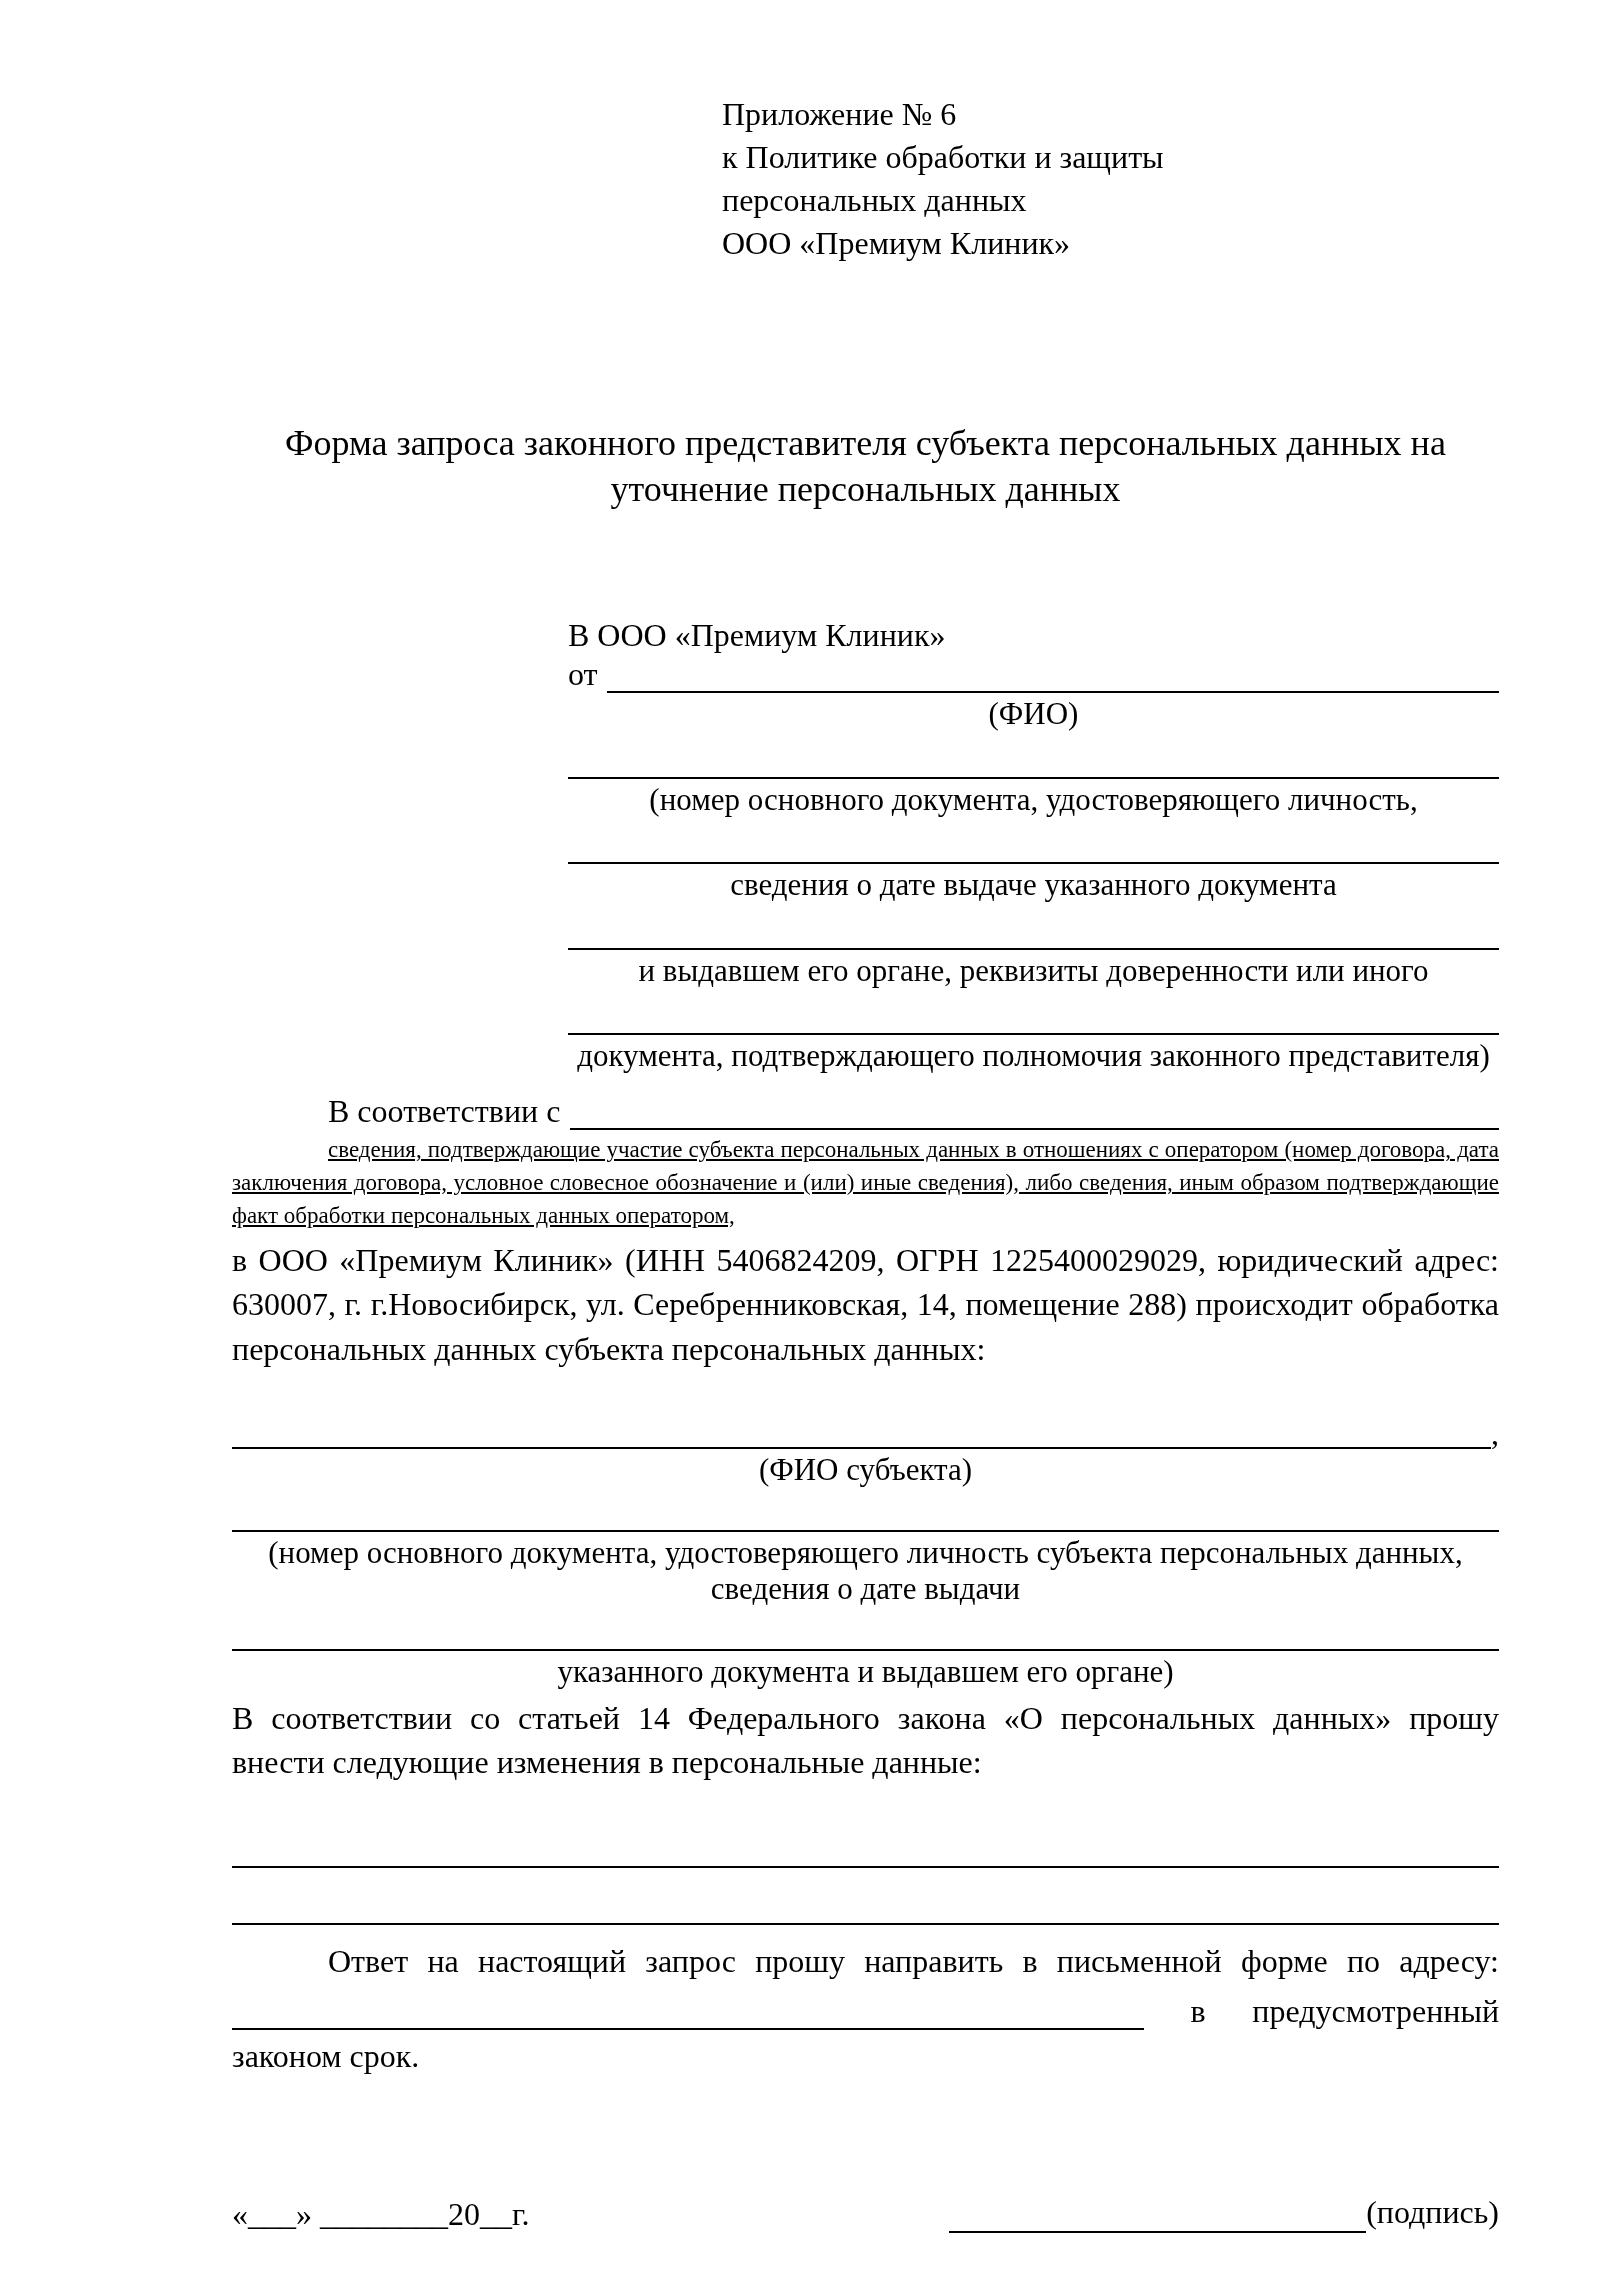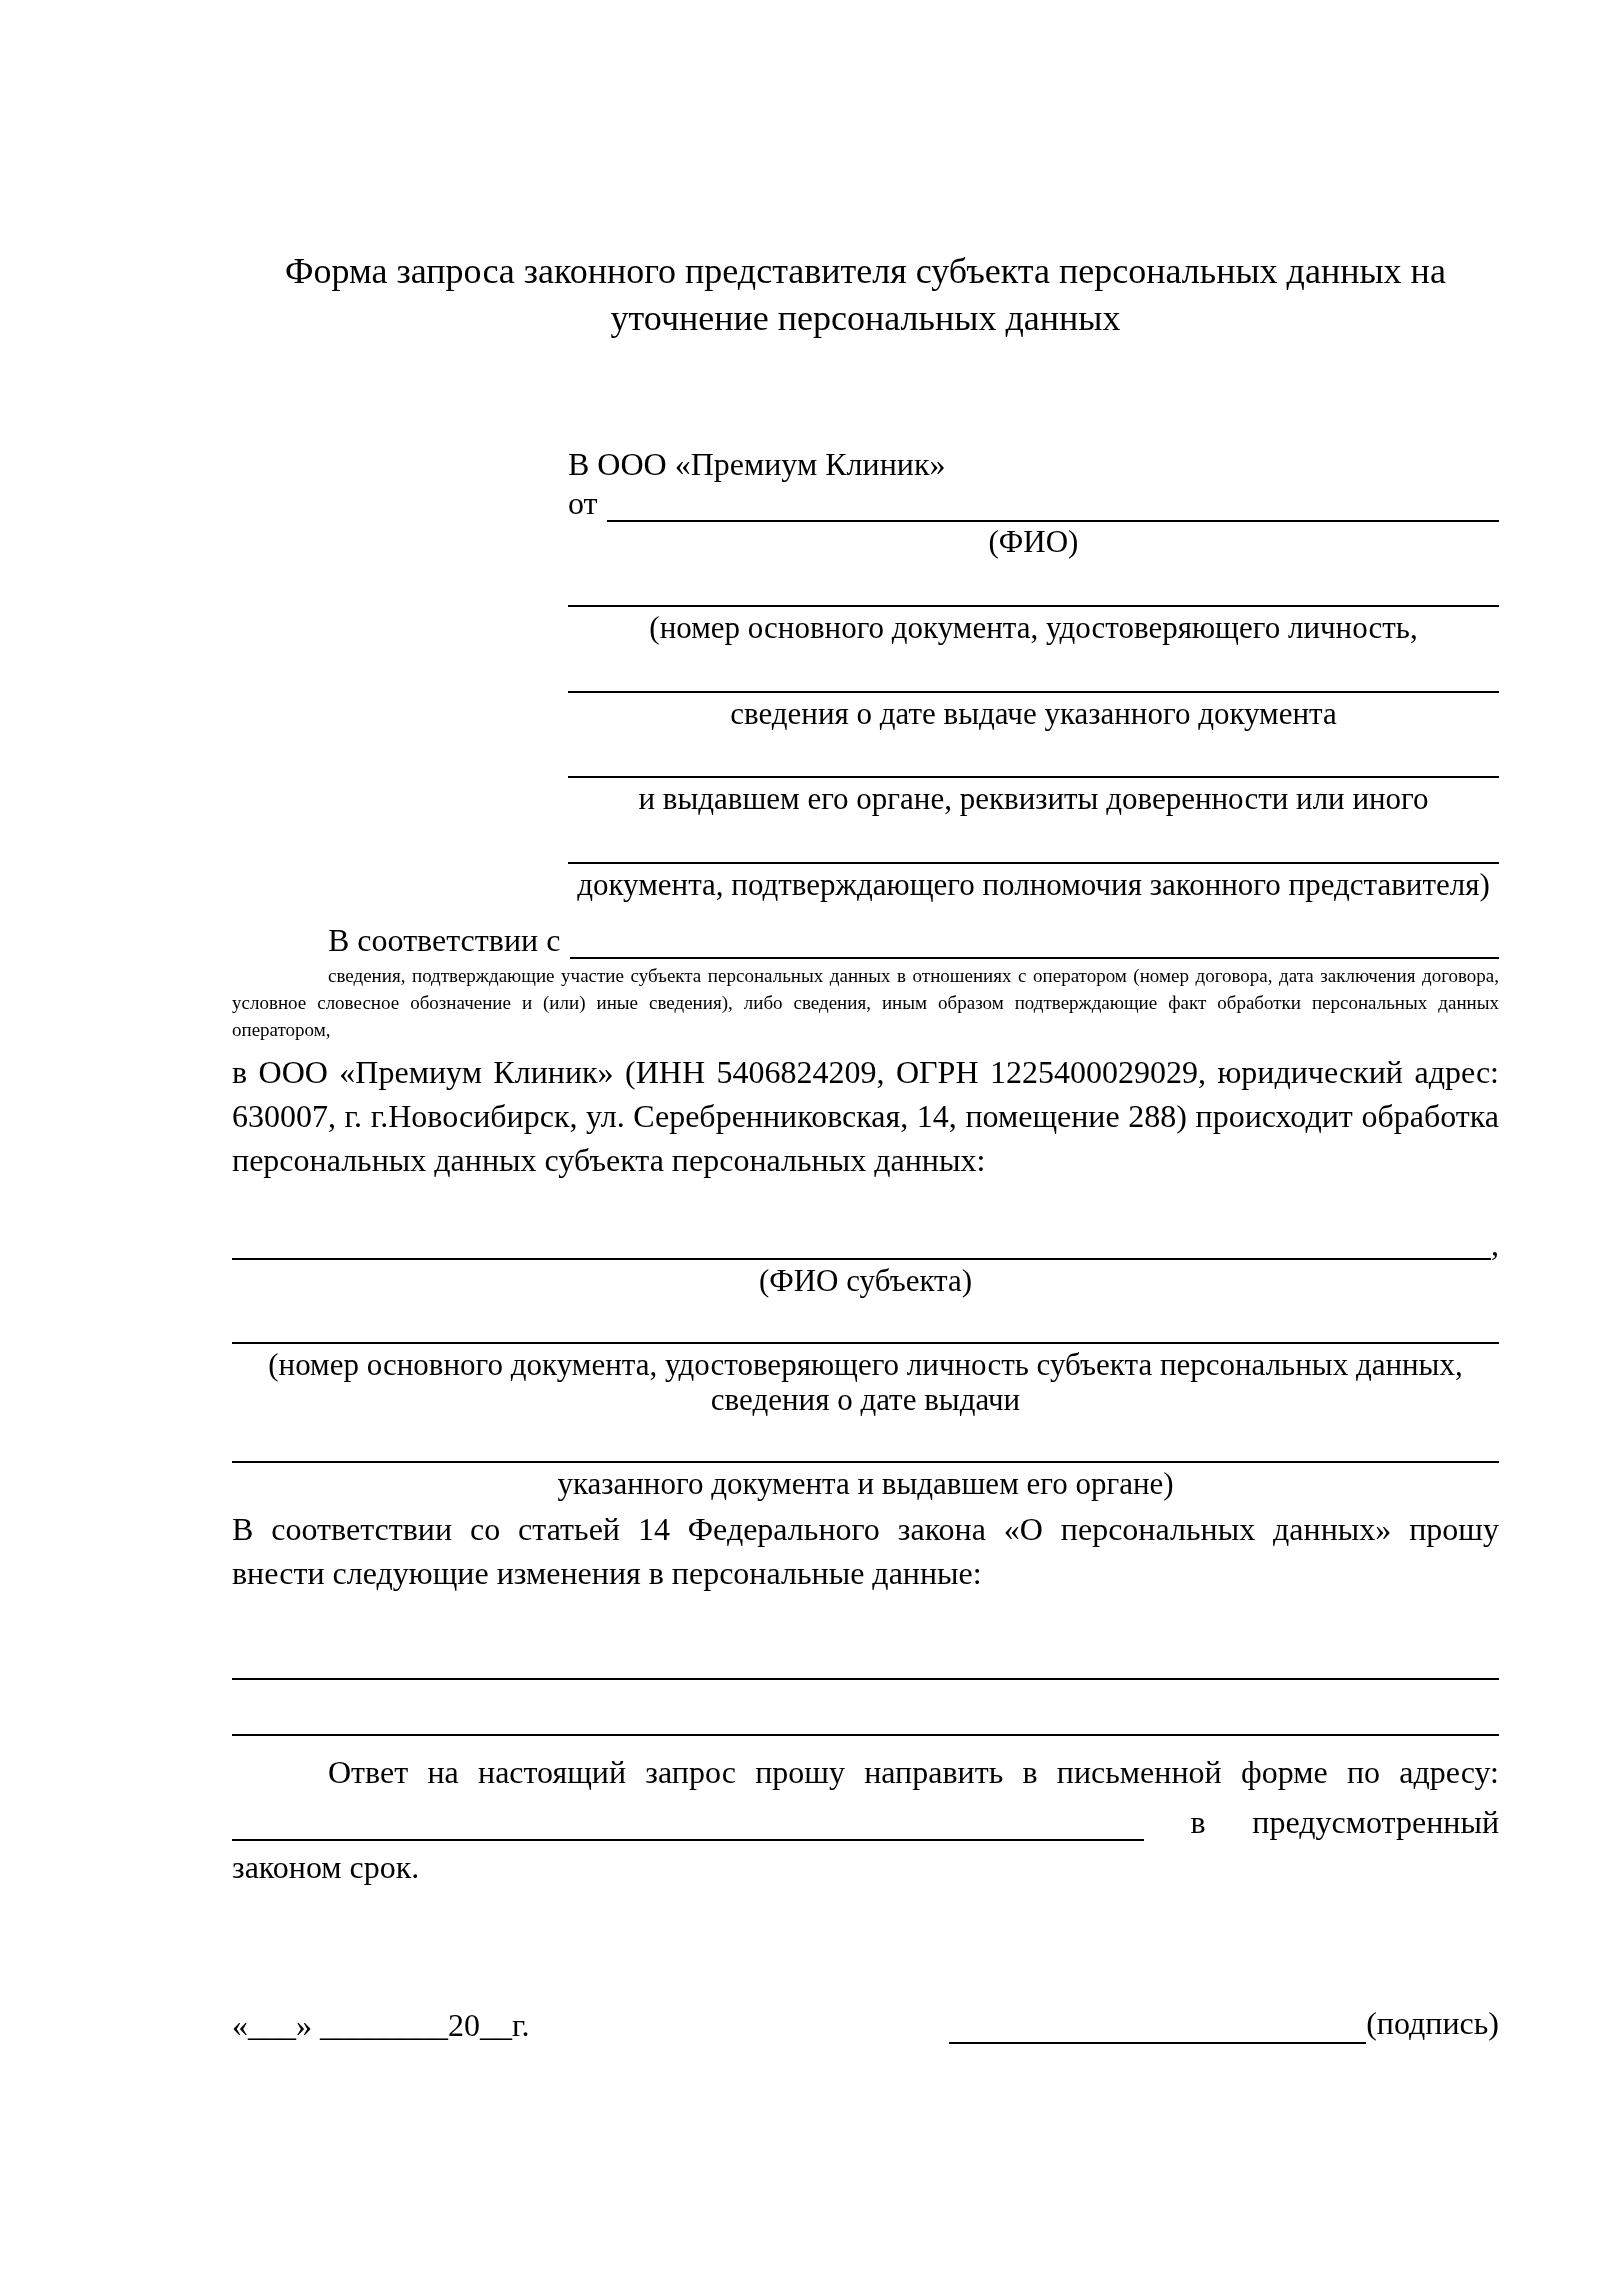--- a/index.html
+++ b/index.html
@@ -63,25 +63,26 @@
     margin-top: 51px;
     text-align: center;
   }
   .intro-row { margin-top: 17.6px; }
   .intro-label {
     padding-left: 96px;
     margin-right: 9.8px;
     white-space: nowrap;
   }
   .fine-print {
-    font-size: 19px;
+    font-size: 23px;
     line-height: 1.42;
     text-align: justify;
     text-indent: 96px;
     margin-top: 3.9px;
+    text-decoration: underline;
   }
   .body-par {
     text-align: justify;
     line-height: 1.38;
   }
   .operator-par { margin-top: 6px; }
   .subject-line { margin-top: 39px; }
   .subject-comma { line-height: 1; }
   .law-par { margin-top: 5.9px; }
   .reply-par { margin-top: 13.7px; }
@@ -119,20 +120,26 @@
     height: 37px;
   }
   .law-blank-1 { margin-top: 39px; }
   .law-blank-2 { margin-top: 11.8px; }
 </style>
 </head>
 <body>
 
 <div class="page">
 
+  <div class="annex-block">
+    <div>Приложение № 6</div>
+    <div>к Политике обработки и защиты</div>
+    <div>персональных данных</div>
+    <div>ООО «Премиум Клиник»</div>
+  </div>
 
   <div class="doc-title">Форма запроса законного представителя субъекта персональных данных на уточнение персональных данных</div>
 
   <div class="addressee">
     <div>В ООО «Премиум Клиник»</div>
     <div class="flex-row">
       <span class="from-label">от</span>
       <div class="fill-line"></div>
     </div>
     <div class="caption">(ФИО)</div>

